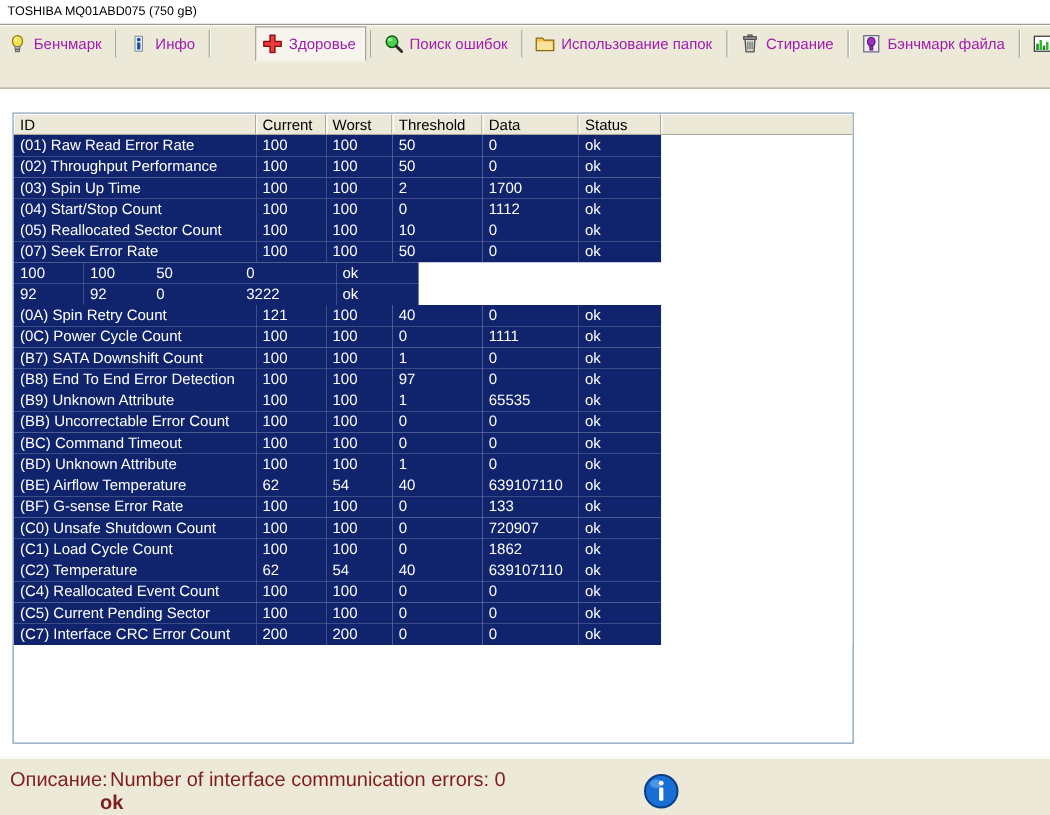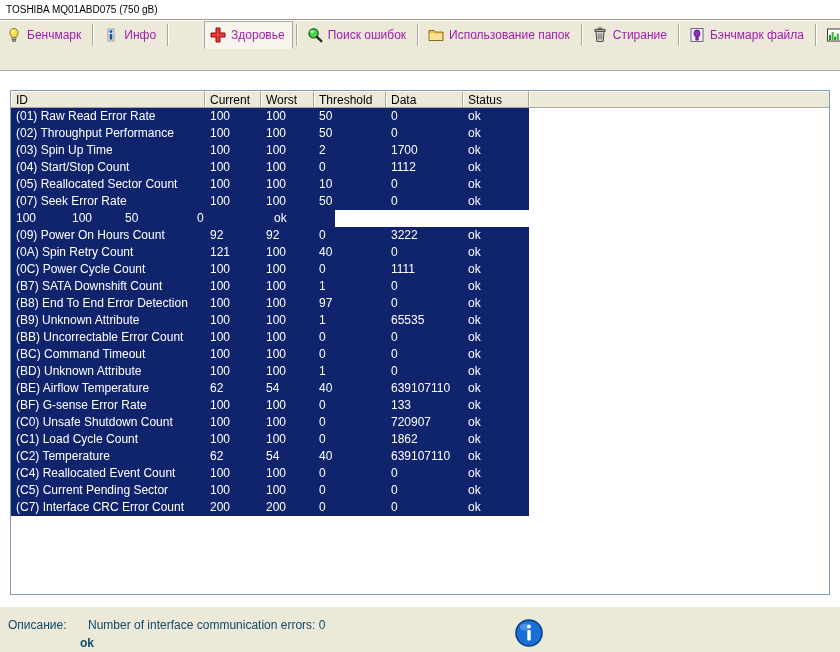--- a/index.html
+++ b/index.html
@@ -90,21 +90,21 @@
   .ico {
     width: 16px; height: 16px;
     flex: 0 0 auto;
     display: block;
   }
 
   
   .listpanel {
     position: absolute;
     left: 10px; top: 90px;
-    width: 820px;
+    width: 673px;
     height: 505px;
     background: #ffffff;
     border: 1px solid #7f9db9;
     box-sizing: border-box;
     overflow: hidden;
   }
   .hdrrow {
     position: relative;
     height: 17px;
     background: #ece9d8;
@@ -163,23 +163,23 @@
     position: absolute;
     left: 0; top: 606px;
     width: 840px;
     height: 46px;
     background: #ece9d8;
     border-top: 1px solid #ffffff;
     box-sizing: border-box;
   }
   .desc-label {
     position: absolute;
-    font-size: 12px;
+    font-size: 16px;
     line-height: 14px;
-    color: #0c4a6e;
+    color: #7f1d1d;
     white-space: nowrap;
   }
   .l-desc { left: 8px;  top: 11px; }
   .l-stat { left: 8px;  top: 29px; margin-top: 22px; }
   .v-desc { left: 88px; top: 11px; font-weight: normal; }
   .v-stat { left: 80px;  top: 29px; font-weight: bold; }
   .infoicon {
     position: absolute;
     left: 513px; top: 617px;
     width: 32px; height: 32px;
@@ -338,21 +338,20 @@
       </div>
       <div class="row">
         <div class="cell c-cur sel">100</div>
         <div class="cell c-wor sel">100</div>
         <div class="cell c-thr sel">50</div>
         <div class="cell c-dat sel">0</div>
         <div class="cell c-sta sel">ok</div>
         <div class="rowfill"></div>
       </div>
       <div class="row">
-        <div class="cell c-id sel">(09) Power On Hours Count</div>
         <div class="cell c-cur sel">92</div>
         <div class="cell c-wor sel">92</div>
         <div class="cell c-thr sel">0</div>
         <div class="cell c-dat sel">3222</div>
         <div class="cell c-sta sel">ok</div>
         <div class="rowfill"></div>
       </div>
       <div class="row">
         <div class="cell c-id sel">(0A) Spin Retry Count</div>
         <div class="cell c-cur sel">121</div>

